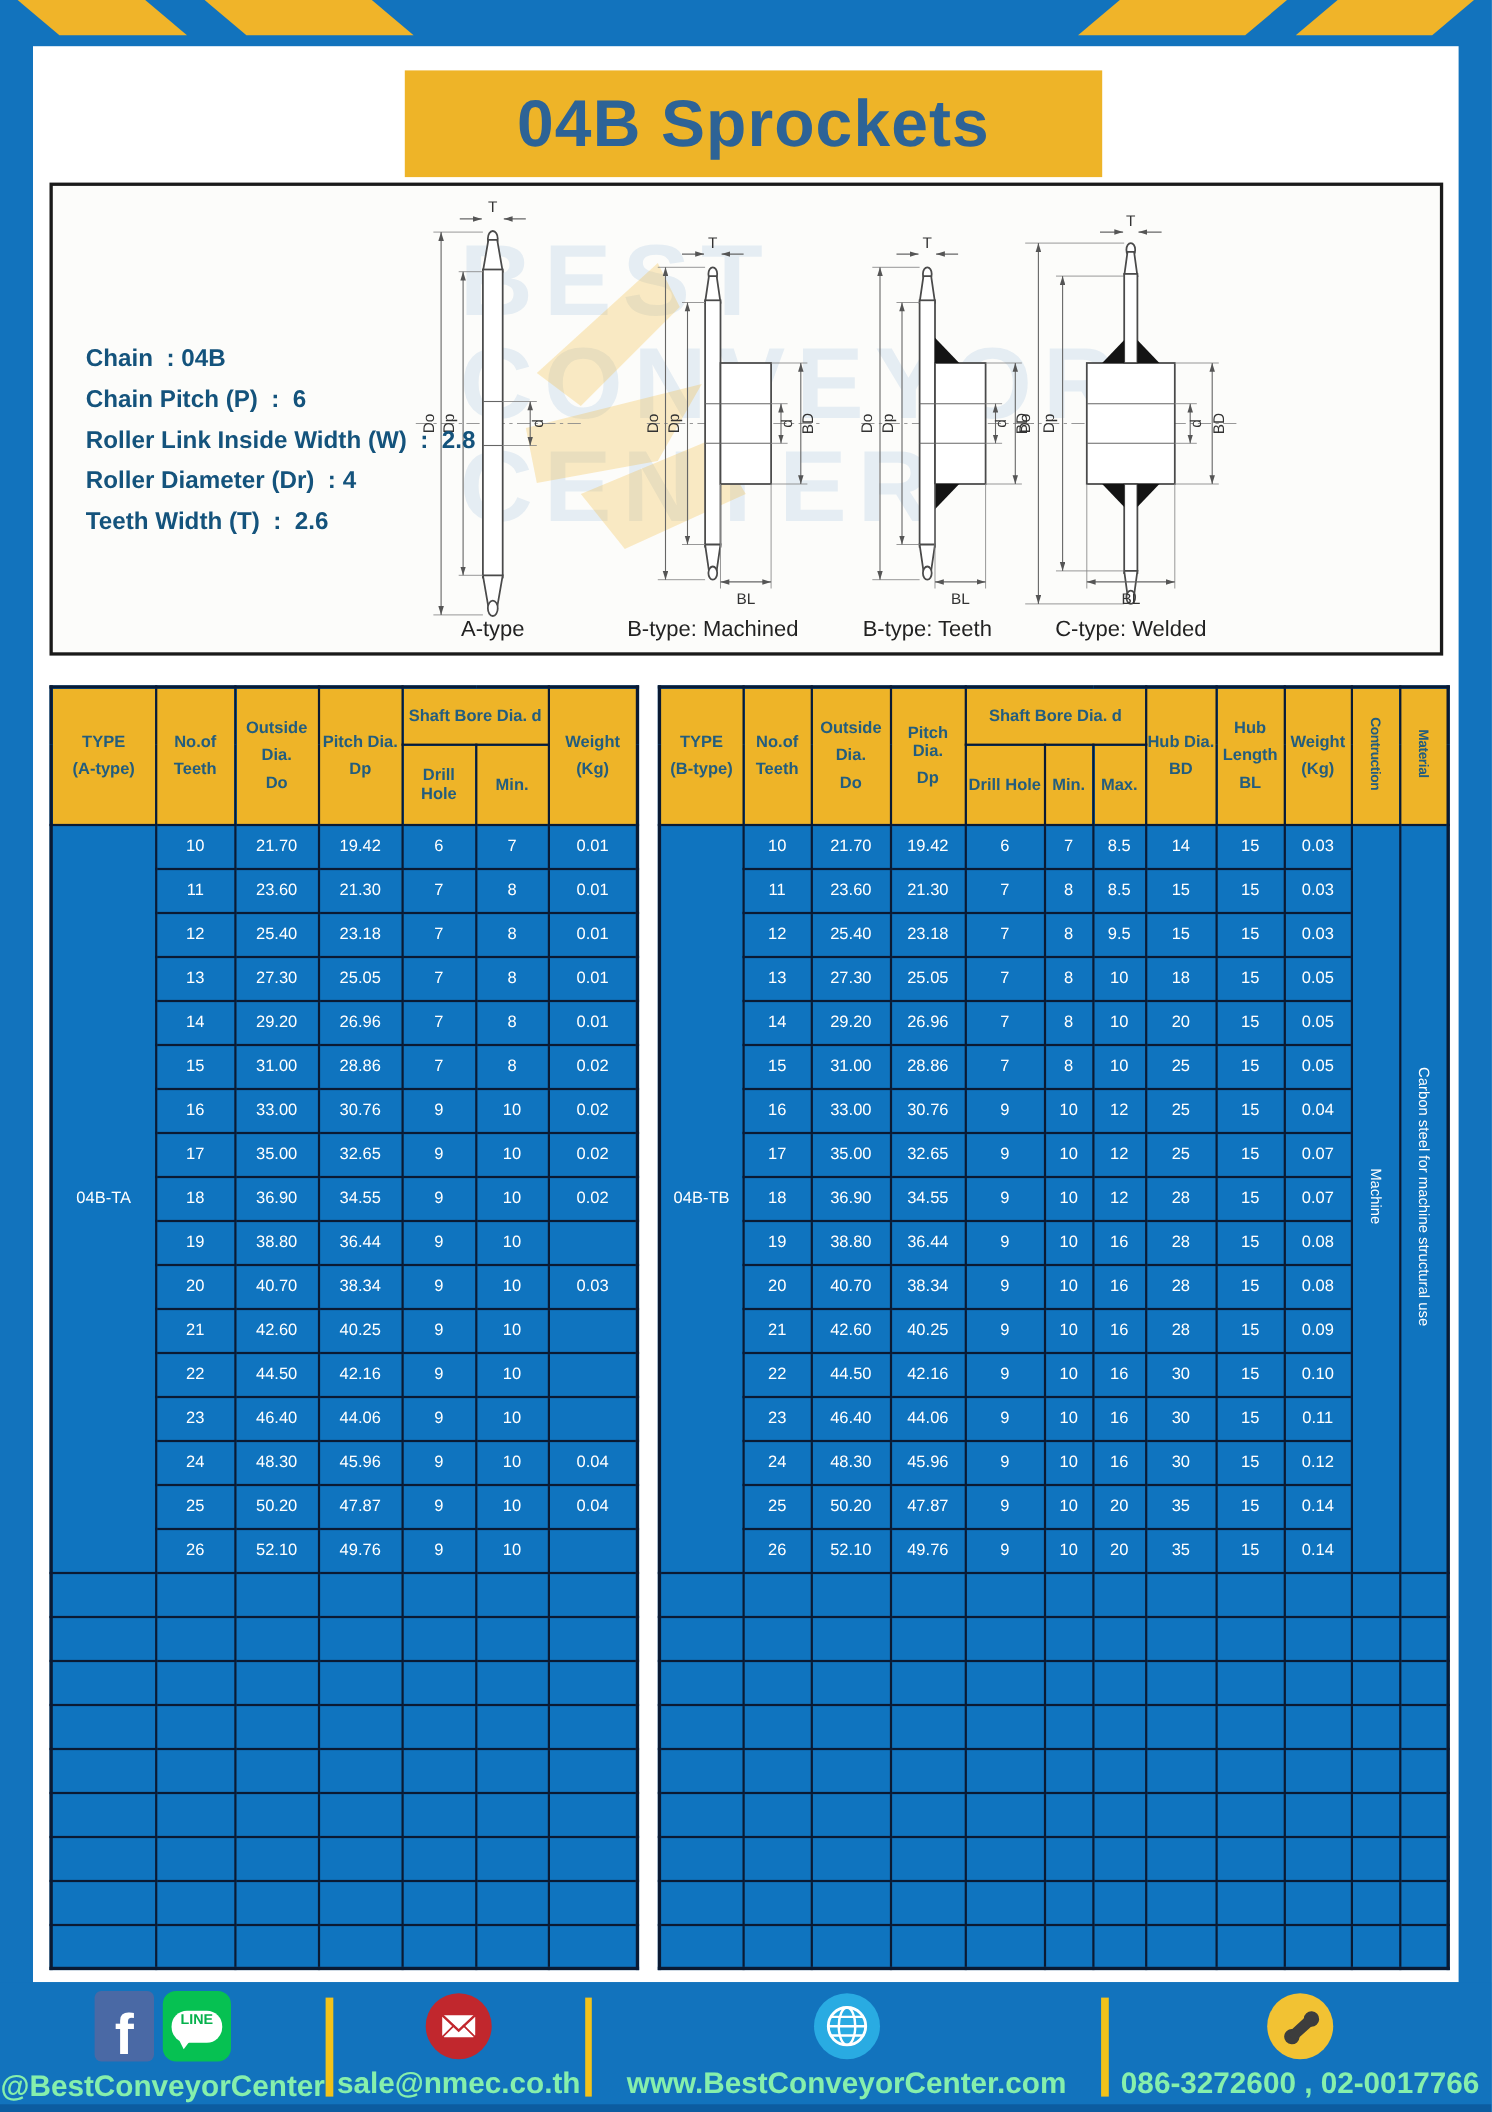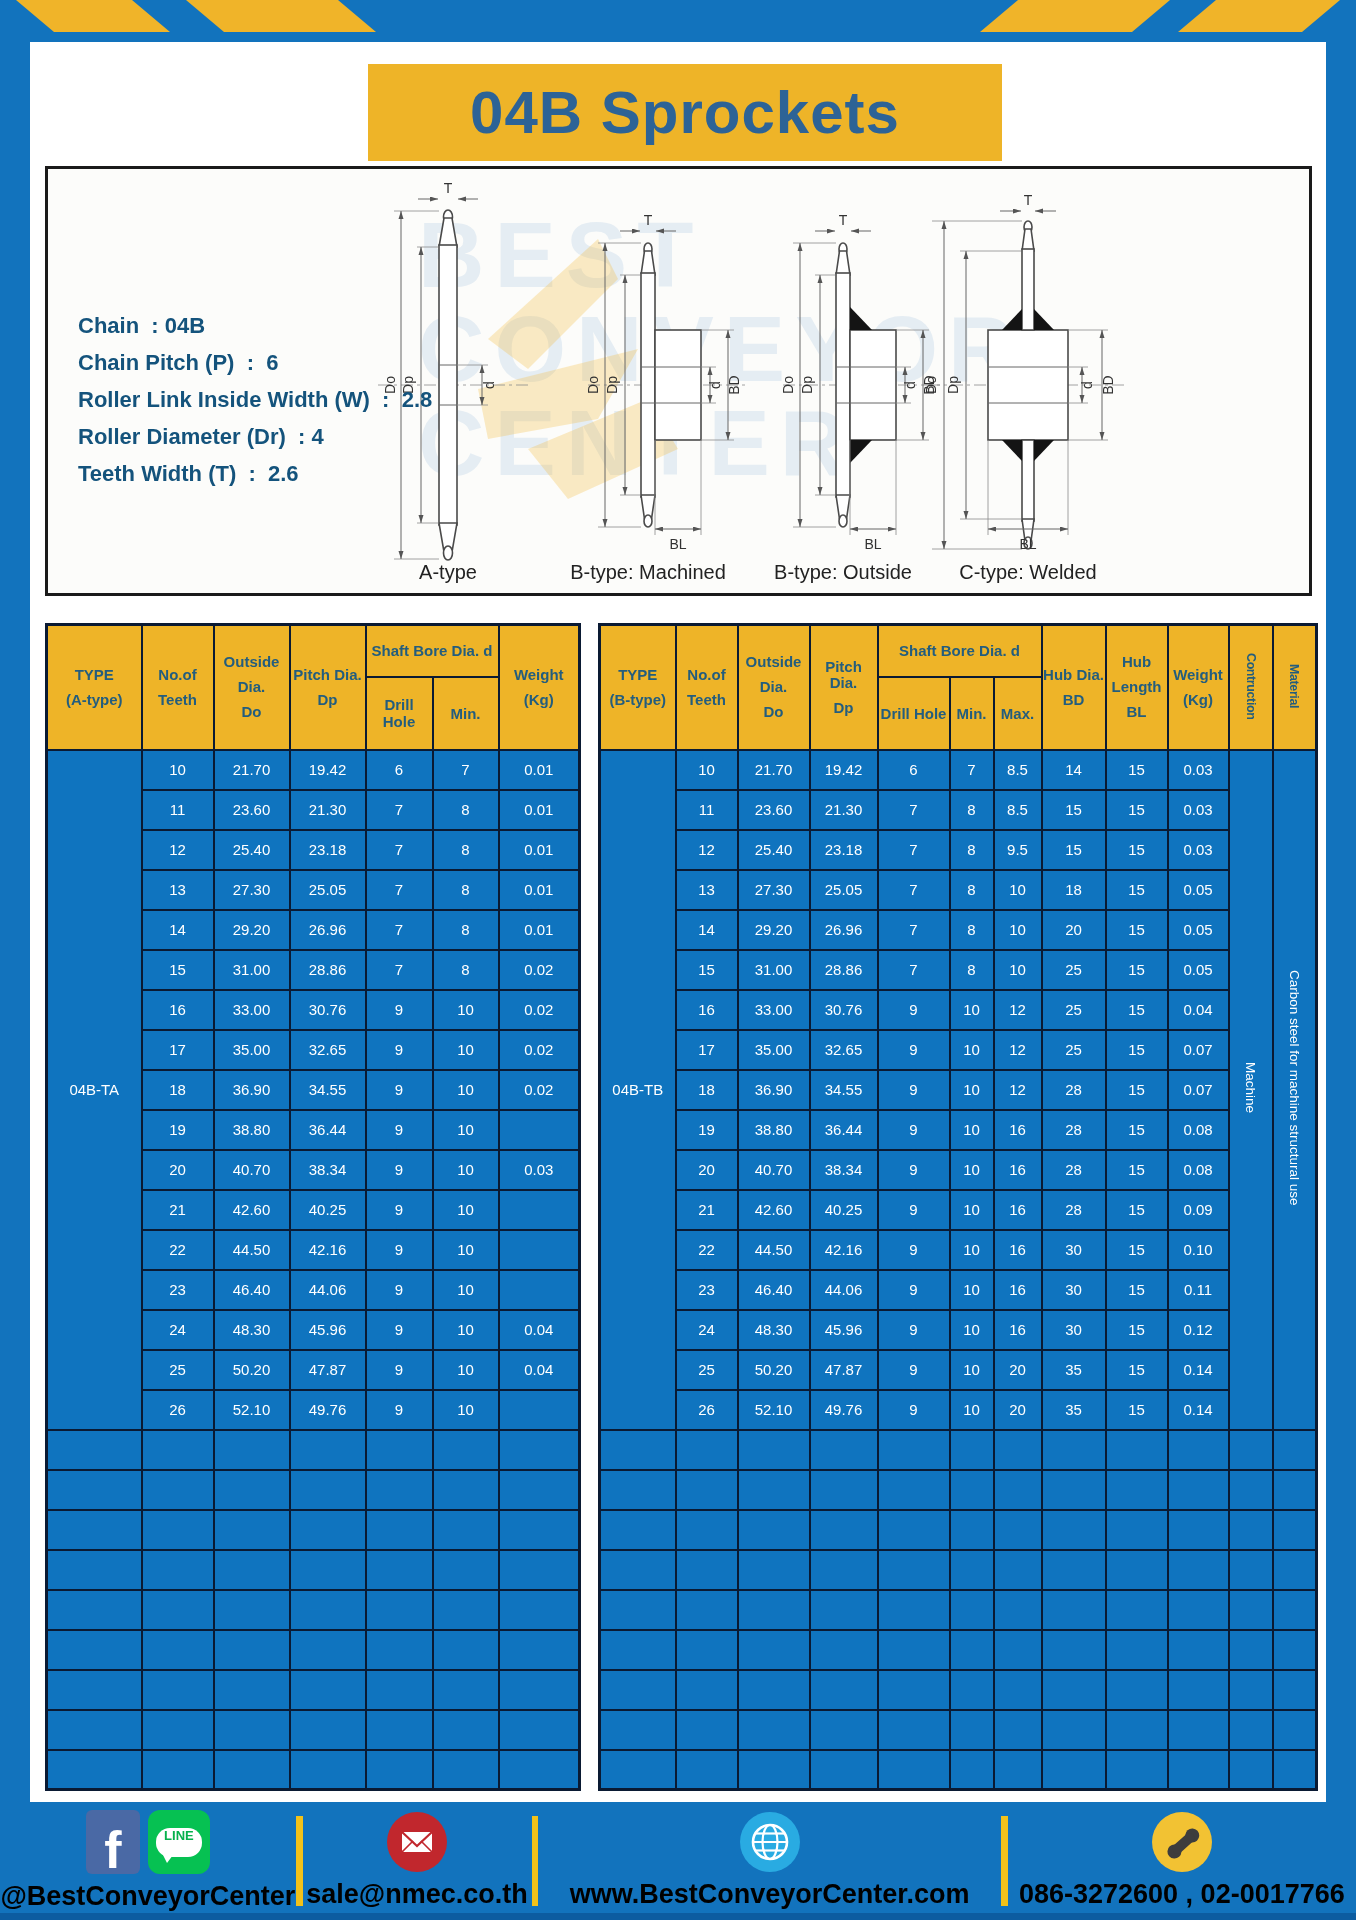--- a/index.html
+++ b/index.html
@@ -36,21 +36,21 @@
   .vcell .vtext{font-size:13.5px;}
   .table-a{position:absolute;left:45px;top:623px;}
   .table-b{position:absolute;left:598px;top:623px;}
 
   .footer{position:absolute;left:0;top:1802px;width:1356px;height:118px;background:#1273bd;
           display:flex;align-items:center;}
   .footer-bottom{position:absolute;left:0;bottom:0;width:100%;height:7px;background:#0c5ca0;}
   .fsection{display:flex;flex-direction:column;align-items:center;justify-content:center;gap:7px;height:100%;}
   .fs1{width:310px;} .fs2{width:240px;} .fs3{width:485px;} .fs4{width:365px;align-items:center;}
   .fdivider{width:7px;height:90px;background:#f2c21a;}
-  .flabel{font-size:27px;font-weight:bold;color:#000000;white-space:nowrap;}
+  .flabel{font-size:27px;font-weight:bold;color:#86efac;white-space:nowrap;}
   .icon-row{display:flex;gap:8px;align-items:center;}
   .fb-icon{width:54px;height:64px;background:#4a69a5;border-radius:6px;display:flex;align-items:flex-end;
            justify-content:center;color:#fff;font-size:52px;font-weight:bold;line-height:0.9;overflow:hidden;}
   .line-icon{width:62px;height:64px;background:#06c152;border-radius:12px;display:flex;align-items:center;justify-content:center;}
   .line-bubble{background:#fff;border-radius:14px;width:46px;height:29px;display:flex;align-items:flex-start;
                justify-content:center;color:#06b14c;font-weight:bold;font-size:13px;position:relative;}
   .line-bubble::after{content:"";position:absolute;left:7px;bottom:-6px;width:0;height:0;
                border-left:4px solid transparent;border-right:6px solid transparent;border-top:8px solid #fff;}
   .circle-icon{width:60px;height:60px;border-radius:50%;display:flex;align-items:center;justify-content:center;}
   .ci-red{background:#c1272d;} .ci-blue{background:#29abe2;} .ci-yellow{background:#f2c233;}
@@ -244,21 +244,21 @@
         <line class="ext" x1="-40" y1="255" x2="-40" y2="350"></line>
         <line class="ext" x1="40" y1="255" x2="40" y2="350"></line>
         <line class="dl" x1="-40" y1="344" x2="40" y2="344" marker-start="url(#ms)" marker-end="url(#me)"></line>
         <text class="dim" x="0" y="364" text-anchor="middle">BL</text>
       </g>
     </svg>
 
     <div class="captions">
       <span class="caption" style="left:400px">A-type</span>
       <span class="caption" style="left:600px">B-type: Machined</span>
-      <span class="caption" style="left:795px">B-type: Outside</span>
+      <span class="caption" style="left:795px">B-type: Teeth</span>
       <span class="caption" style="left:980px">C-type: Welded</span>
     </div>
   </div>
 
   <div class="table-a">
     <table class="spec-table">
       <colgroup>
         <col style="width:95px">
           <col style="width:72px">
           <col style="width:76px">

